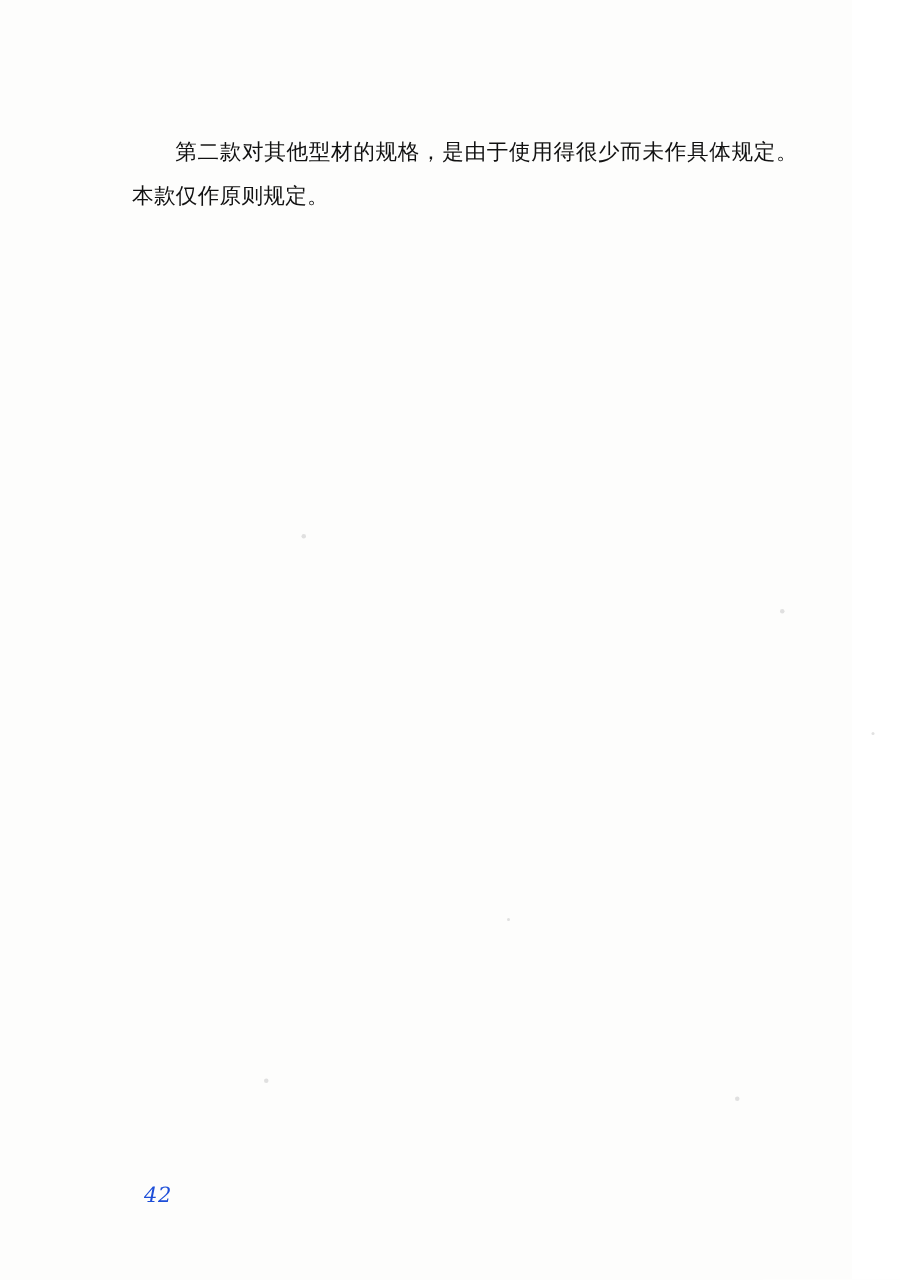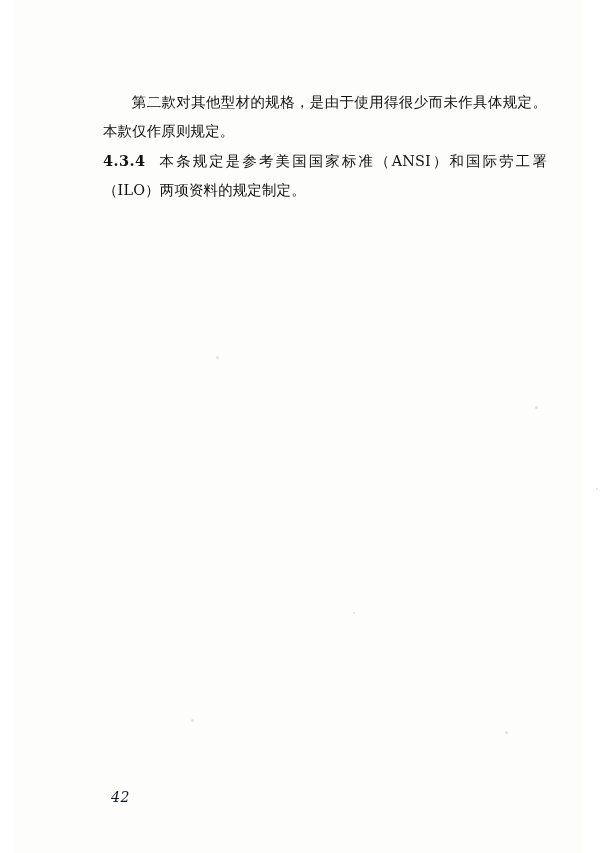--- a/index.html
+++ b/index.html
@@ -10,21 +10,21 @@
     width: 600px;
     height: 853px;
     background: #ffffff;
     font-family: "DejaVu Serif", serif;
     color: #000000;
     position: relative;
     overflow: hidden;
   }
   .page {
     position: absolute;
-    left: 15px;
+    left: 0;
     top: 0;
     width: 568px;
     height: 853px;
     background: #fdfdfc;
   }
   .content {
     position: absolute;
     left: 88px;
     top: 88px;
     width: 444px;
@@ -56,41 +56,40 @@
     display: inline-block;
     width: 12px;
   }
   .page-number {
     position: absolute;
     left: 96px;
     top: 789px;
     font-size: 14px;
     font-style: italic;
     font-family: "DejaVu Serif", serif;
-    color: #0f172a;
+    color: #1d4ed8;
     letter-spacing: 0.5px;
   }
   
   .speckle {
     position: absolute;
     background: #c9c9c9;
     border-radius: 50%;
     opacity: 0.55;
   }
 </style>
 </head>
 <body>
 
 <div class="page">
 
   <div class="content">
 
     <p class="para indent">第二款对其他型材的规格，是由于使用得很少而未作具体规定。本款仅作原则规定。</p>
 
-    <p class="clause"><span class="clause-num">4.3.4</span><span class="clause-gap"></span><span>本条规定是参考美国国家标准（ANSI）和国际劳工署（ILO）两项资料的规定制定。</span></p>
 
 
   </div>
 
   <div class="page-number">42</div>
 
   <div class="speckle" style="left:201px; top:356px; width:3px; height:3px;"></div>
   <div class="speckle" style="left:520px; top:406px; width:3px; height:3px;"></div>
   <div class="speckle" style="left:581px; top:488px; width:2px; height:2px;"></div>
   <div class="speckle" style="left:176px; top:719px; width:3px; height:3px;"></div>

